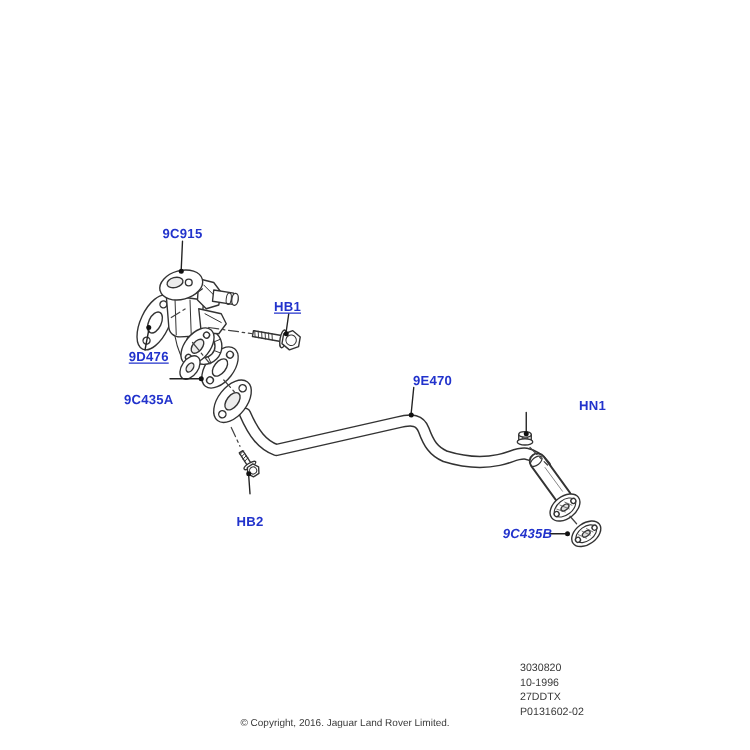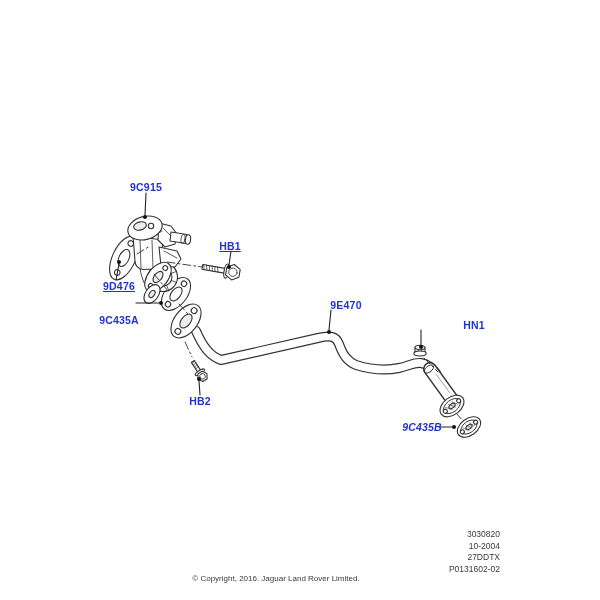--- a/index.html
+++ b/index.html
@@ -2,21 +2,21 @@
 <html><head>
 <meta charset="utf-8">
 <style>
   html,body{margin:0;padding:0;background:#fff;}
   #stage{position:relative;width:600px;height:600px;background:#fff;overflow:hidden;
          font-family:"Liberation Sans", sans-serif;}
   #art{position:absolute;left:0;top:0;}
   .part-label{position:absolute;transform:translateX(-50%);color:#2233cc;
               font:bold 10.5px "Liberation Sans", sans-serif;white-space:nowrap;
               letter-spacing:0.2px;text-align:center;}
-  #footer-codes{position:absolute;left:400px;top:529px;width:100px;text-align:right;
+  #footer-codes{position:absolute;left:416px;top:529px;width:100px;text-align:left;
                 color:#3a3a3a;font:8.5px "Liberation Sans", sans-serif;line-height:11.5px;}
   #copyright{position:absolute;left:0;top:574px;width:552px;text-align:center;
              color:#3a3a3a;font:8px "Liberation Sans", sans-serif;}
 </style>
 </head>
 <body>
 
 <div id="stage">
 
   <svg id="art" width="600" height="600" viewBox="0 0 600 600">
@@ -192,24 +192,24 @@
       </g>
     </g>
   </svg>
 
   <div class="part-label" style="left:146px;top:181px;">9C915</div>
   <div class="part-label" style="left:230px;top:240px;text-decoration:underline;">HB1</div>
   <div class="part-label" style="left:119px;top:280px;text-decoration:underline;">9D476</div>
   <div class="part-label" style="left:119px;top:314px;">9C435A</div>
   <div class="part-label" style="left:346px;top:299px;">9E470</div>
   <div class="part-label" style="left:446px;top:319px;margin-left:28px;">HN1</div>
-  <div class="part-label" style="left:200px;top:395px;">HB2</div>
+  <div class="part-label" style="left:200px;top:412px;">HB2</div>
   <div class="part-label" style="left:422px;top:421px;font-style:italic;">9C435B</div>
 
   <div id="footer-codes">
     <div>3030820</div>
-    <div>10-2004</div>
+    <div>10-1996</div>
     <div>27DDTX</div>
     <div>P0131602-02</div>
   </div>
 
   <div id="copyright">© Copyright, 2016. Jaguar Land Rover Limited.</div>
 </div>
 
 </body></html>

